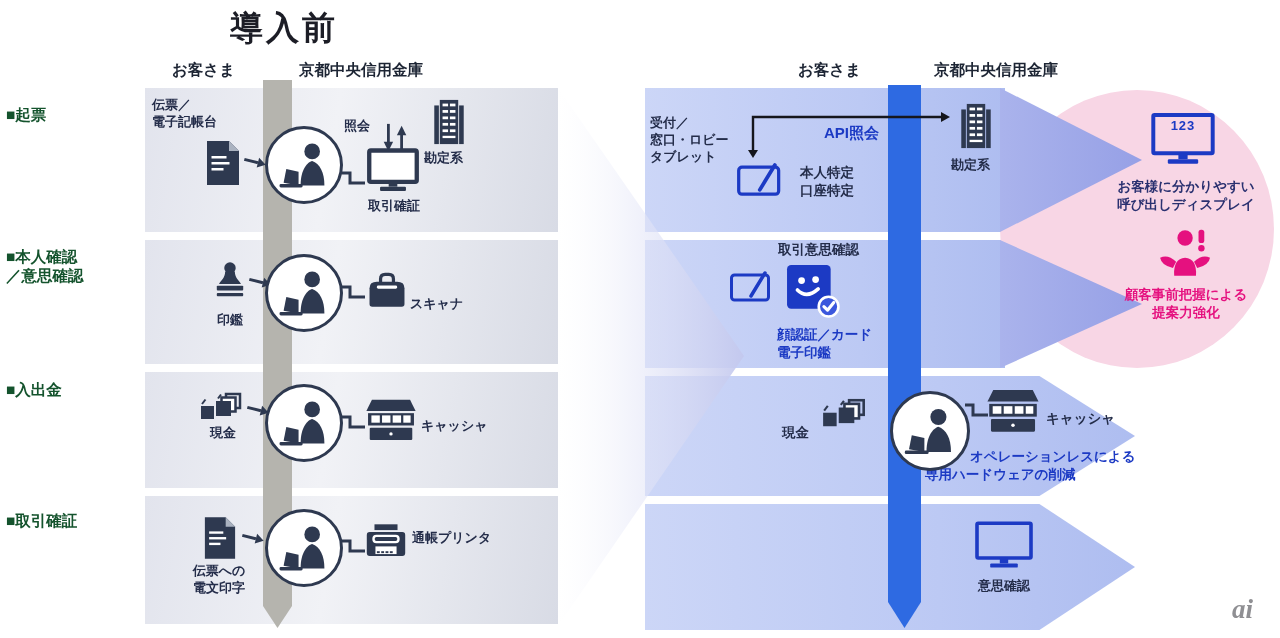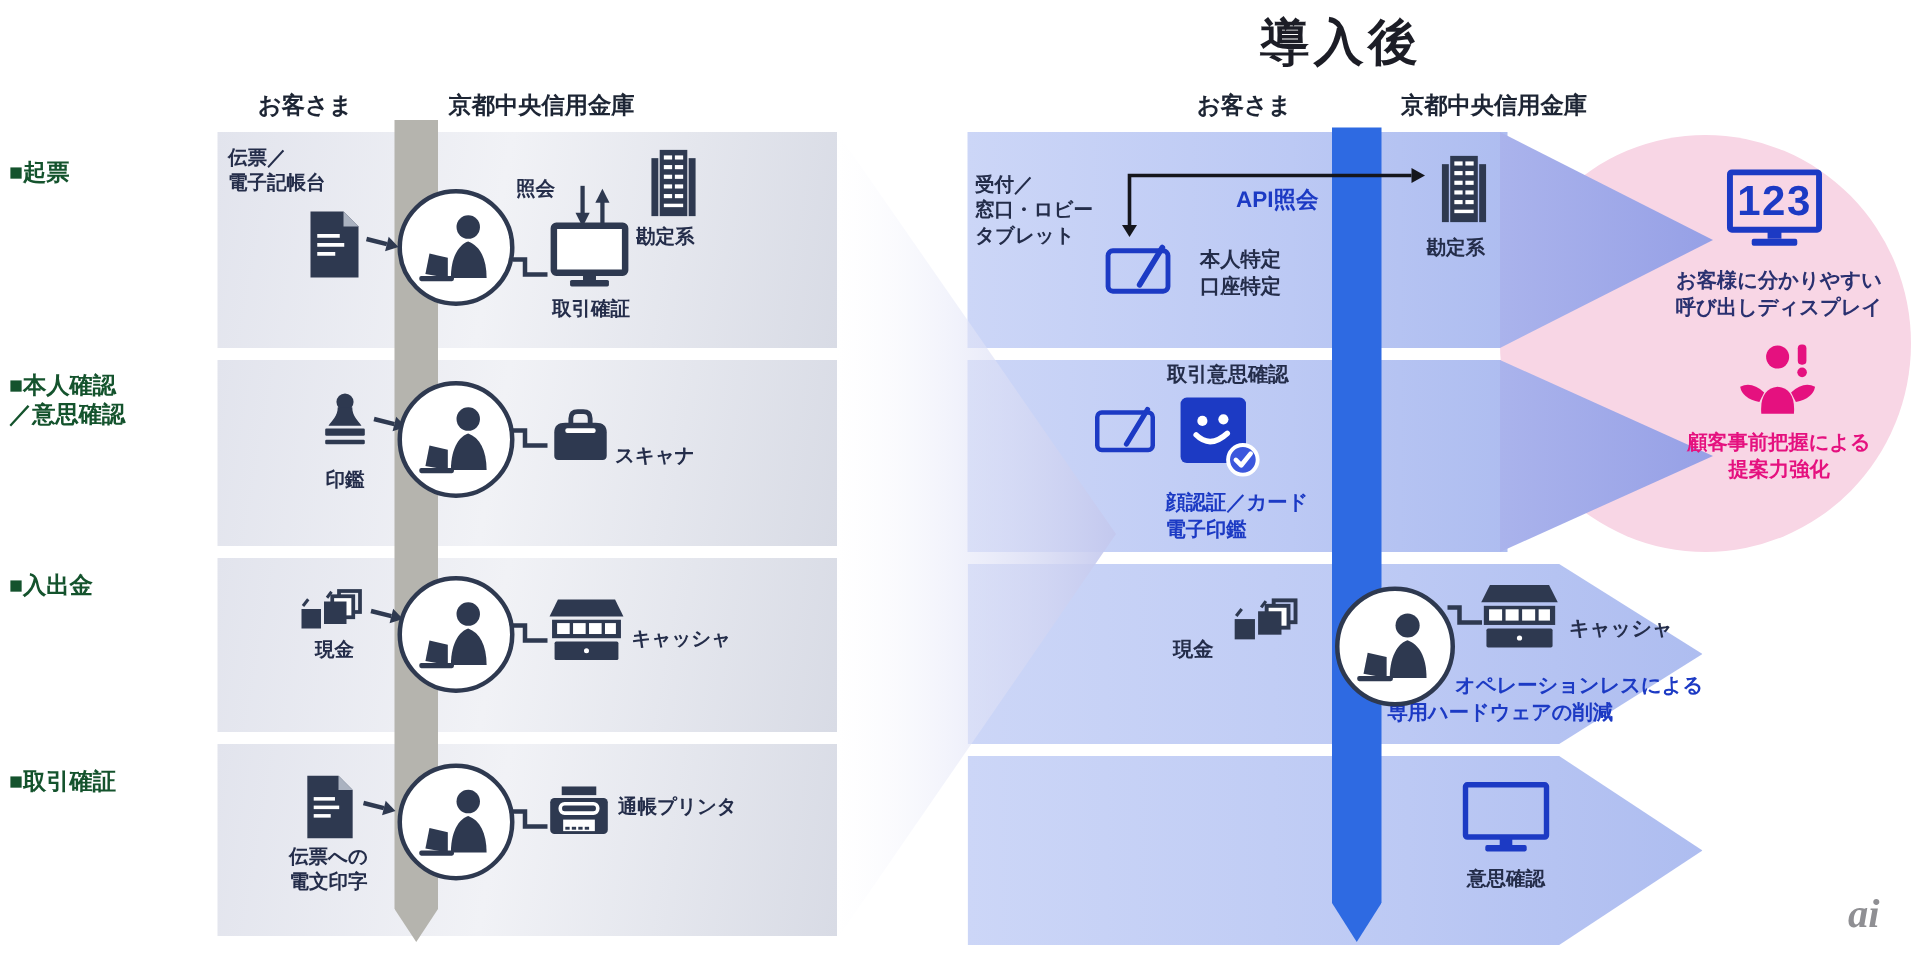--- a/index.html
+++ b/index.html
@@ -22,21 +22,21 @@
   .title{font-size:33px;font-weight:bold;color:var(--title);letter-spacing:3px;z-index:5;}
   .hdr{font-size:15.5px;font-weight:bold;color:#1d2534;z-index:5;}
   .cat{font-size:15.5px;font-weight:bold;color:#14532d;z-index:5;}
   .t13{font-size:13px;font-weight:bold;color:var(--text-navy);line-height:1.25;white-space:nowrap;z-index:5;}
   .t135{font-size:13.5px;font-weight:bold;color:var(--text-navy);line-height:1.3;white-space:nowrap;z-index:5;}
   .tblue{color:var(--blue);}
   .tmag{color:var(--magenta);}
   .tdisp{color:var(--disp-navy);}
   .tc{text-align:center;}
   .api-lbl{font-size:15px;font-weight:bold;color:var(--blue);z-index:5;white-space:nowrap;}
-  .screen123{font-size:28px;font-weight:bold;color:var(--blue);text-align:center;z-index:6;letter-spacing:1px;}
+  .screen123{font-size:13px;font-weight:bold;color:var(--blue);text-align:center;z-index:6;letter-spacing:1px;}
   .wm{font-family:"Liberation Serif","DejaVu Serif",serif;font-style:italic;font-weight:bold;
       font-size:27px;color:#8f8f93;z-index:5;}
 </style>
 </head>
 <body>
 
 <div class="stage">
 
   <svg width="0" height="0" style="position:absolute" aria-hidden="true">
     <defs>
@@ -152,20 +152,21 @@
         <polygon points="18,14 28,14 23,4" fill="var(--navy)"></polygon>
       </symbol>
       <symbol id="sym-api-arrow" viewBox="0 0 206 46">
         <path d="M5,40 V5 H193" fill="none" stroke="#15161c" stroke-width="2.4"></path>
         <polygon points="0,38 10,38 5,46" fill="#15161c"></polygon>
         <polygon points="193,0 193,10 202,5" fill="#15161c"></polygon>
       </symbol>
     </defs>
   </svg>
 
+  <div class="abs title" style="left:230px;top:6px">導入前</div>
   <div class="abs hdr" style="left:172px;top:60px">お客さま</div>
   <div class="abs hdr" style="left:299px;top:60px">京都中央信用金庫</div>
 
   <div class="abs cat" style="left:6px;top:105px">■起票</div>
   <div class="abs cat" style="left:6px;top:247px">■本人確認</div>
   <div class="abs cat" style="left:6px;top:266px">／意思確認</div>
   <div class="abs cat" style="left:6px;top:380px">■入出金</div>
   <div class="abs cat" style="left:6px;top:511px">■取引確証</div>
 
   <div class="band band-l" style="left:145px;top:88px;width:413px;height:144px"></div>
@@ -269,21 +270,20 @@
       </svg>
   </div>
   <svg class="abs content" style="left:341px;top:536px" width="26" height="22">
       <use href="#sym-hook"></use>
     </svg>
   <svg class="abs content" style="left:362px;top:522px" width="48" height="44">
       <use href="#sym-printer"></use>
     </svg>
   <div class="abs t13 content" style="left:412px;top:530px">通帳プリンタ</div>
 
-  <div class="abs title" style="left:840px;top:6px">導入後</div>
   <div class="abs hdr" style="left:798px;top:60px">お客さま</div>
   <div class="abs hdr" style="left:934px;top:60px">京都中央信用金庫</div>
 
   <div class="band band-r" style="left:645px;top:88px;width:360px;height:144px"></div>
   <div class="band band-r" style="left:645px;top:240px;width:360px;height:128px"></div>
   <div class="band band-r band-arrow" style="left:645px;top:376px;width:490px;height:120px"></div>
   <div class="band band-r band-arrow" style="left:645px;top:504px;width:490px;height:126px"></div>
 
   <div class="bubble" style="left:1000px;top:90px;width:274px;height:278px"></div>
   <div class="chev" style="left:1000px;top:88px;width:142px;height:144px"></div>

